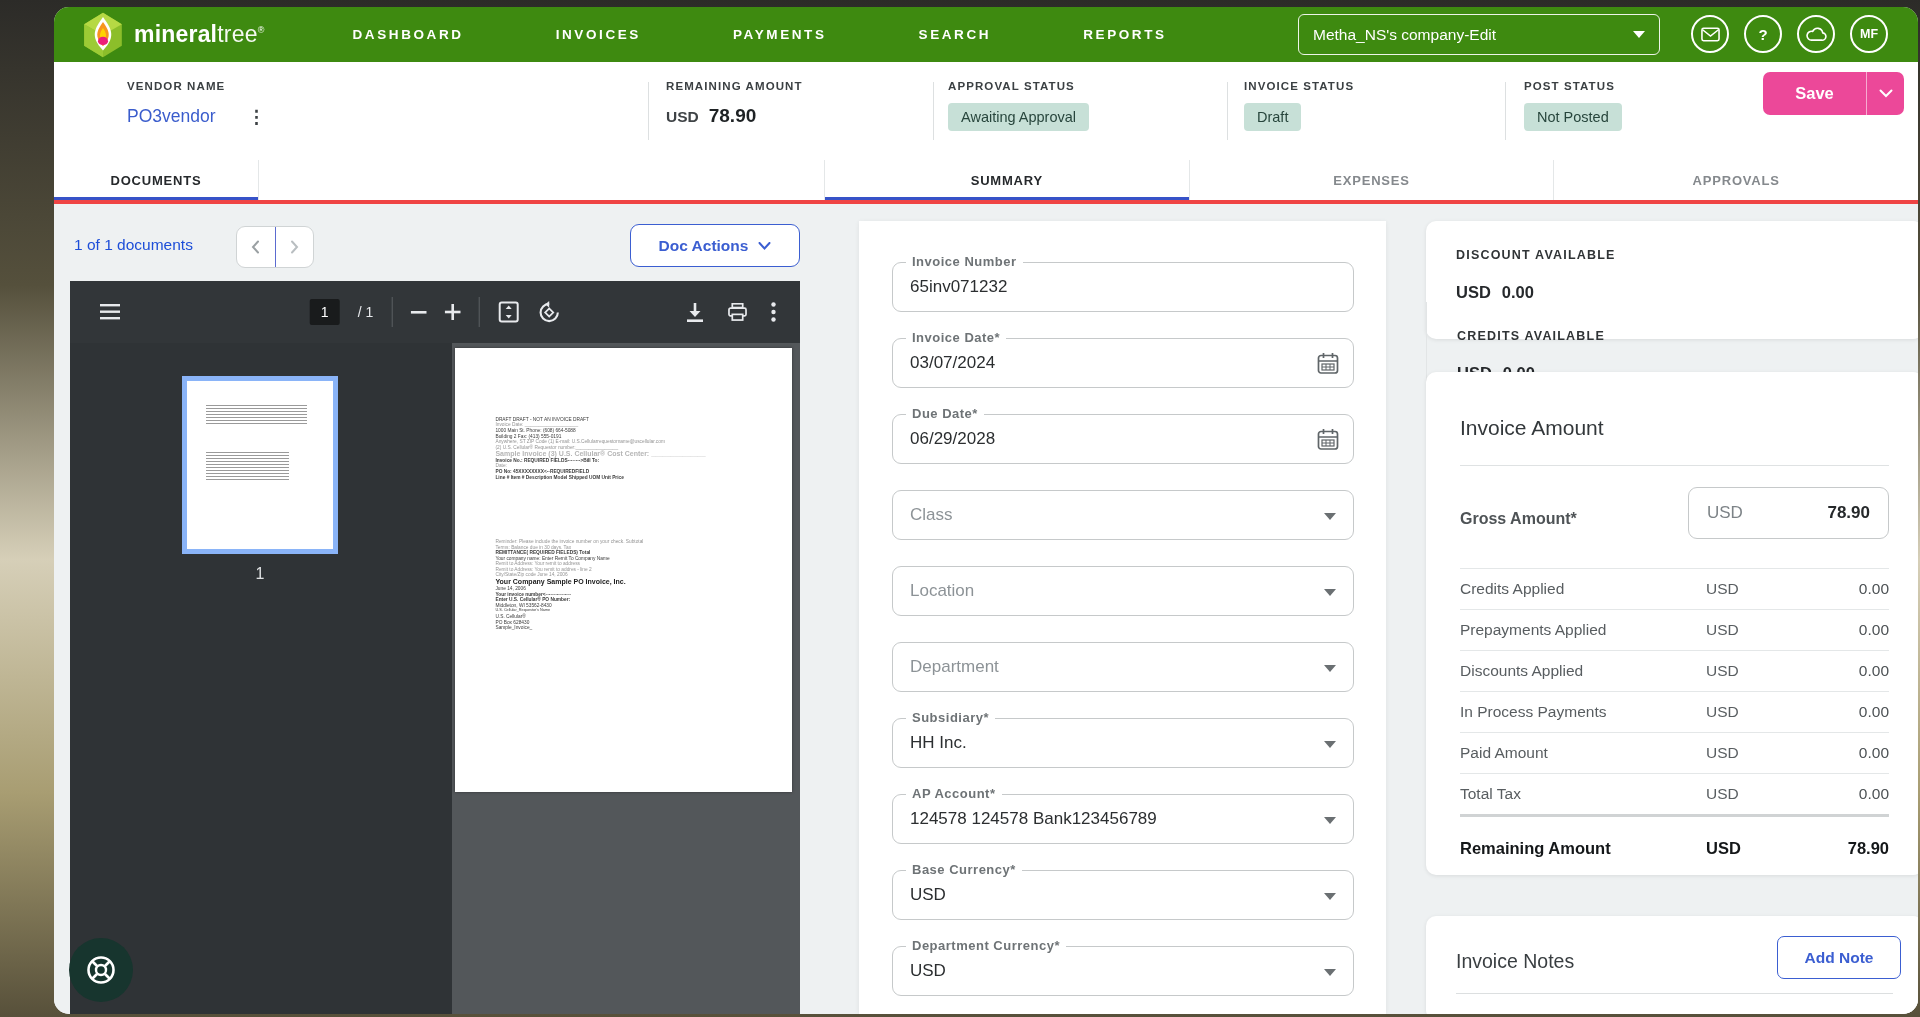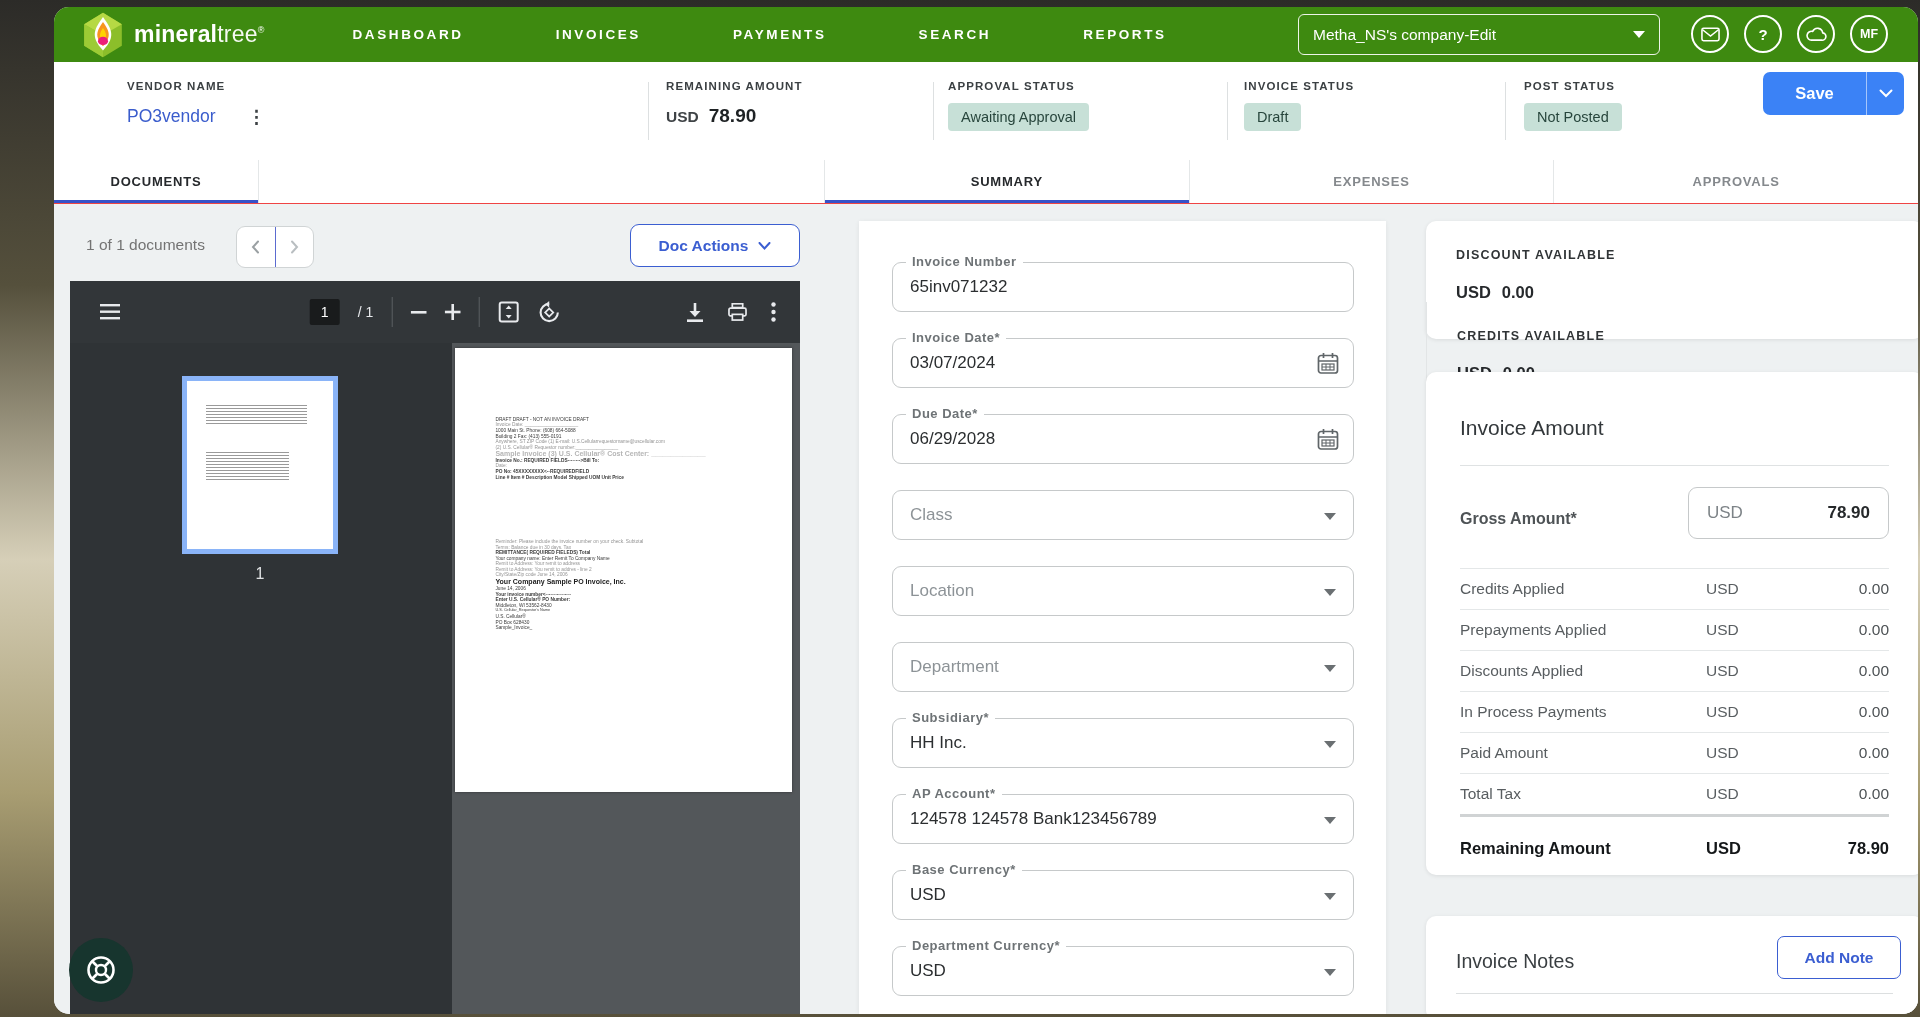--- a/index.html
+++ b/index.html
@@ -37,43 +37,43 @@
   .hlabel { font-size:11.5px; font-weight:700; letter-spacing:1.1px; color:#3b4043; }
   .vendor-row { display:flex; align-items:center; margin-top:14px; gap:32px; }
   .vendor-link { color:#3a5ccc; font-size:17.5px; font-weight:500; cursor:pointer; }
   .kebab { color:#3c4144; font-size:18px; font-weight:700; cursor:pointer; line-height:1; letter-spacing:0; }
   .money-row { margin-top:13px; display:flex; align-items:baseline; gap:10px; }
   .money-cur { font-size:15.5px; font-weight:600; color:#3f4346; }
   .money-val { font-size:19px; font-weight:700; color:#1e2224; }
   .chip { display:inline-block; margin-top:11px; background:#c7e0d7; color:#27453c;
     font-size:14.5px; padding:6px 13px; border-radius:4px; }
   .save-btn { position:absolute; right:14px; top:10px; height:43px; width:141px;
-    background:#3b82f6; border-radius:7px; display:flex; color:#fff; cursor:pointer;
+    background:#ec4899; border-radius:7px; display:flex; color:#fff; cursor:pointer;
     overflow:hidden; }
   .save-main { flex:1; display:flex; align-items:center; justify-content:center;
     font-size:16.5px; font-weight:700; border-right:1px solid rgba(255,255,255,.55); }
   .save-caret { width:37px; display:flex; align-items:center; justify-content:center; }
 
   
   .tabs-row { height:44px; background:#fff; position:relative; flex:0 0 auto;
-    border-bottom:1px solid #ef4444; }
+    border-bottom:4px solid #ef4444; }
   .tab { display:flex; align-items:center; justify-content:center; height:100%;
     font-size:13px; font-weight:700; letter-spacing:.8px; cursor:pointer; color:#85898d; position:relative; }
   .tab.active { color:#26292c; }
   .tab.active::after { content:""; position:absolute; left:0; right:0; bottom:0; height:3px; background:#3752c8; }
   .tab-docs { position:absolute; left:0; top:0; width:205px; border-right:1px solid #e4e7e8; }
   .tabs-right { position:absolute; left:770px; right:0; top:0; bottom:0; display:flex; }
   .tabs-right .tab { flex:1; border-left:1px solid #e4e7e8; }
 
   
   .content { flex:1; position:relative; background:#eef1f2; }
 
   
   .docs-toolbar { position:absolute; left:20px; top:20px; width:726px; height:46px; }
-  .doc-counter { position:absolute; left:12px; top:12px; font-size:15.5px; color:#737373; }
+  .doc-counter { position:absolute; left:0; top:12px; font-size:15.5px; color:#1d4ed8; }
   .pager { position:absolute; left:162px; top:2px; width:78px; height:42px; background:#fff;
     border:1px solid #d0d4d5; border-radius:9px; display:flex; overflow:hidden; }
   .pager .half { flex:1; display:flex; align-items:center; justify-content:center; cursor:pointer; }
   .pager .half:first-child { border-right:1.5px solid #5b6bd0; }
   .doc-actions { position:absolute; left:556px; top:0; width:170px; height:43px;
     background:#fff; border:1.5px solid #3b5ed1; border-radius:9px; display:flex;
     align-items:center; justify-content:center; gap:10px; color:#3b5ed1;
     font-size:15.5px; font-weight:600; cursor:pointer; }
 
   

